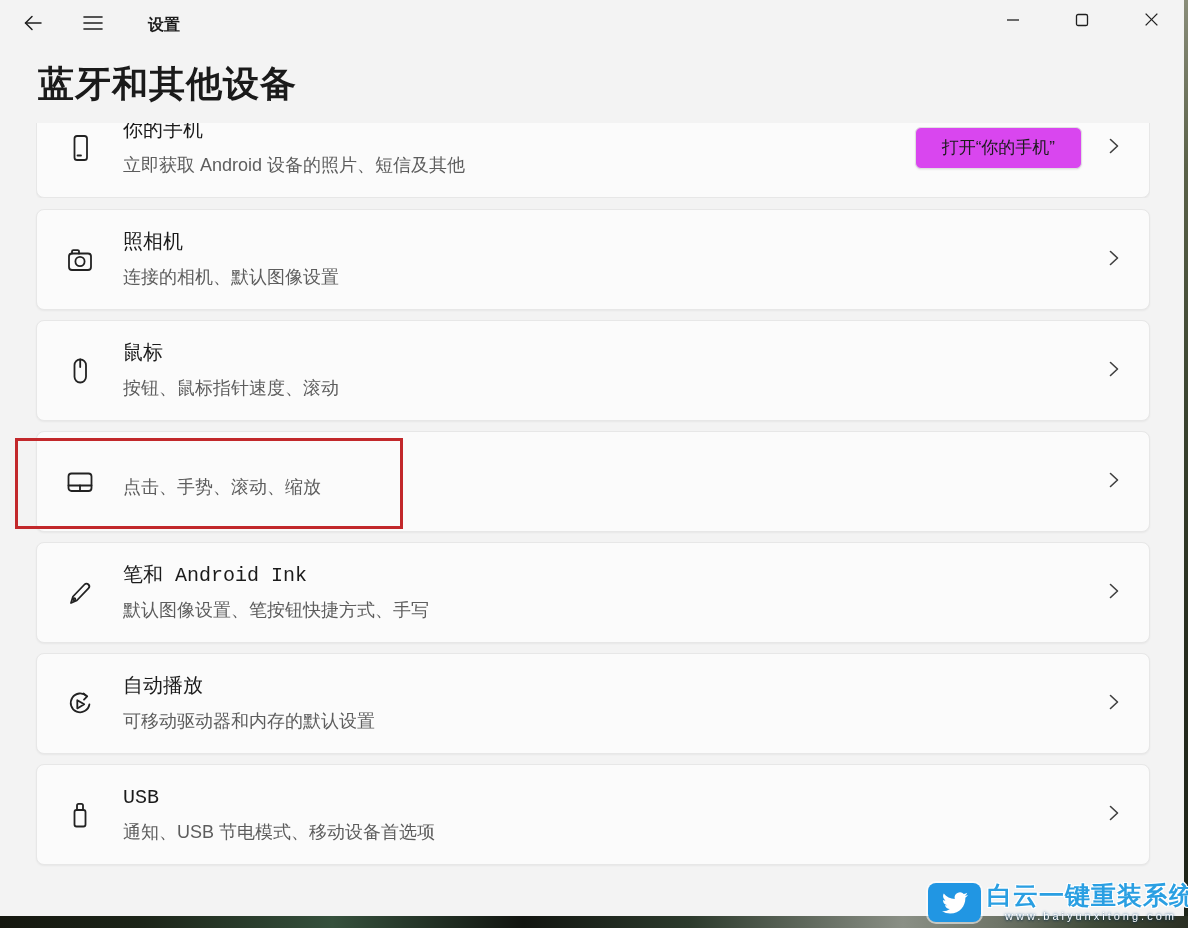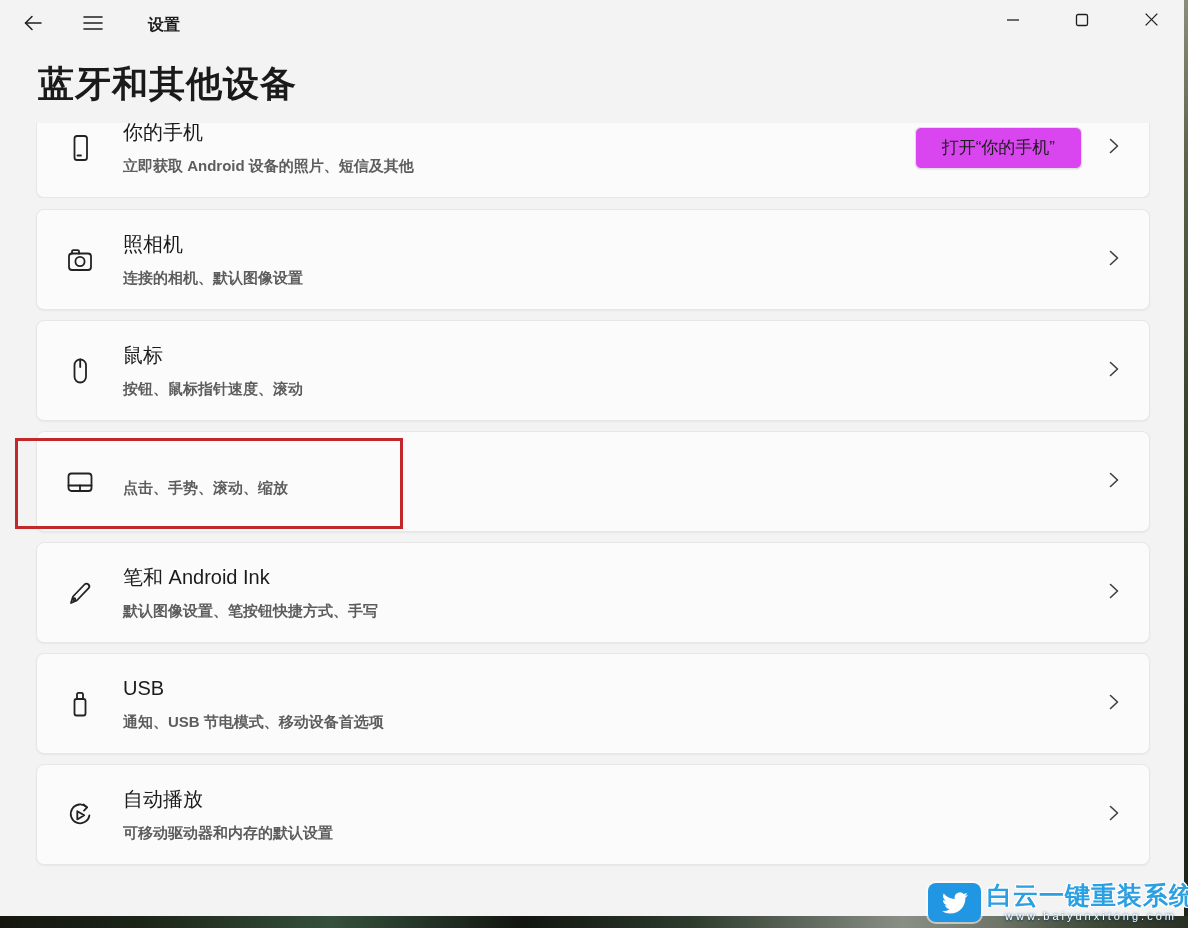--- a/index.html
+++ b/index.html
@@ -52,22 +52,22 @@
     border:1px solid #e7e7e7;
     border-radius:8px;
     box-shadow:0 1px 2px rgba(0,0,0,0.05);
     margin-bottom:10px;
     cursor:pointer;
   }
   .clip .card { margin-top:-26px; margin-bottom:0; border-top-left-radius:0; border-top-right-radius:0; }
   .icon-box { width:86px; display:flex; align-items:center; justify-content:center; flex:0 0 86px; }
   .icon-box svg { stroke:#222; fill:none; stroke-width:1.8; stroke-linecap:round; stroke-linejoin:round; }
   .texts { flex:1 1 auto; min-width:0; }
-  .item-title { font-size:20px; color:#1b1b1b; line-height:1.25; }
-  .item-sub   { font-size:15px; color:#5d5d5d; margin-top:12px; line-height:1.2;font-weight:bold; }
+  .item-title { font-size:20px; color:#1b1b1b; line-height:1.25;font-family:Liberation Mono, monospace; }
+  .item-sub   { font-size:18px; color:#5d5d5d; margin-top:12px; line-height:1.2; }
   .action-btn {
     height:42px; padding:0 26px; margin-right:6px;
     background:#d946ef; border:1px solid #e0e0e0; border-radius:6px;
     box-shadow:0 1px 2px rgba(0,0,0,0.07);
     font-size:17px; color:#1b1b1b; cursor:pointer;
     font-family:"Liberation Sans", sans-serif;
     white-space:nowrap;
   }
   .chevron { margin:0 27px 0 18px; flex:0 0 auto; }
   .chevron svg { stroke:#3f3f3f; fill:none; stroke-width:1.6; stroke-linecap:round; stroke-linejoin:round; }
@@ -240,46 +240,46 @@
     <span class="chevron">
       <svg width="16" height="20" viewBox="0 0 16 20">
           <path d="M4.5 3.5 L11.5 10 L4.5 16.5"></path>
         </svg>
     </span>
   </div>
 
   <div class="card">
     <div class="icon-box">
       <svg width="30" height="30" viewBox="0 0 30 30">
-        <rect x="9.5" y="10" width="11" height="16.5" rx="2"></rect>
-        <path d="M12 10 V5.5 a1.6 1.6 0 011.6-1.6 h2.8 a1.6 1.6 0 011.6 1.6 V10"></path>
-      </svg>
-    </div>
-    <div class="texts">
-      <div class="item-title">USB</div>
-      <div class="item-sub">通知、USB 节电模式、移动设备首选项</div>
-    </div>
-    <span class="chevron">
-      <svg width="16" height="20" viewBox="0 0 16 20">
-          <path d="M4.5 3.5 L11.5 10 L4.5 16.5"></path>
-        </svg>
-    </span>
-  </div>
-
-  <div class="card">
-    <div class="icon-box">
-      <svg width="30" height="30" viewBox="0 0 30 30">
         <path d="M21.8 7.2 A9.4 9.4 0 1 0 24.4 15.5"></path>
         <path d="M18.5 4.5 L22.2 7.4 L19 10.6"></path>
         <path d="M12.3 11.2 L19.2 15.3 L12.3 19.4 Z"></path>
       </svg>
     </div>
     <div class="texts">
       <div class="item-title">自动播放</div>
       <div class="item-sub">可移动驱动器和内存的默认设置</div>
+    </div>
+    <span class="chevron">
+      <svg width="16" height="20" viewBox="0 0 16 20">
+          <path d="M4.5 3.5 L11.5 10 L4.5 16.5"></path>
+        </svg>
+    </span>
+  </div>
+
+  <div class="card">
+    <div class="icon-box">
+      <svg width="30" height="30" viewBox="0 0 30 30">
+        <rect x="9.5" y="10" width="11" height="16.5" rx="2"></rect>
+        <path d="M12 10 V5.5 a1.6 1.6 0 011.6-1.6 h2.8 a1.6 1.6 0 011.6 1.6 V10"></path>
+      </svg>
+    </div>
+    <div class="texts">
+      <div class="item-title">USB</div>
+      <div class="item-sub">通知、USB 节电模式、移动设备首选项</div>
     </div>
     <span class="chevron">
       <svg width="16" height="20" viewBox="0 0 16 20">
           <path d="M4.5 3.5 L11.5 10 L4.5 16.5"></path>
         </svg>
     </span>
   </div>
 
 </div>
 

